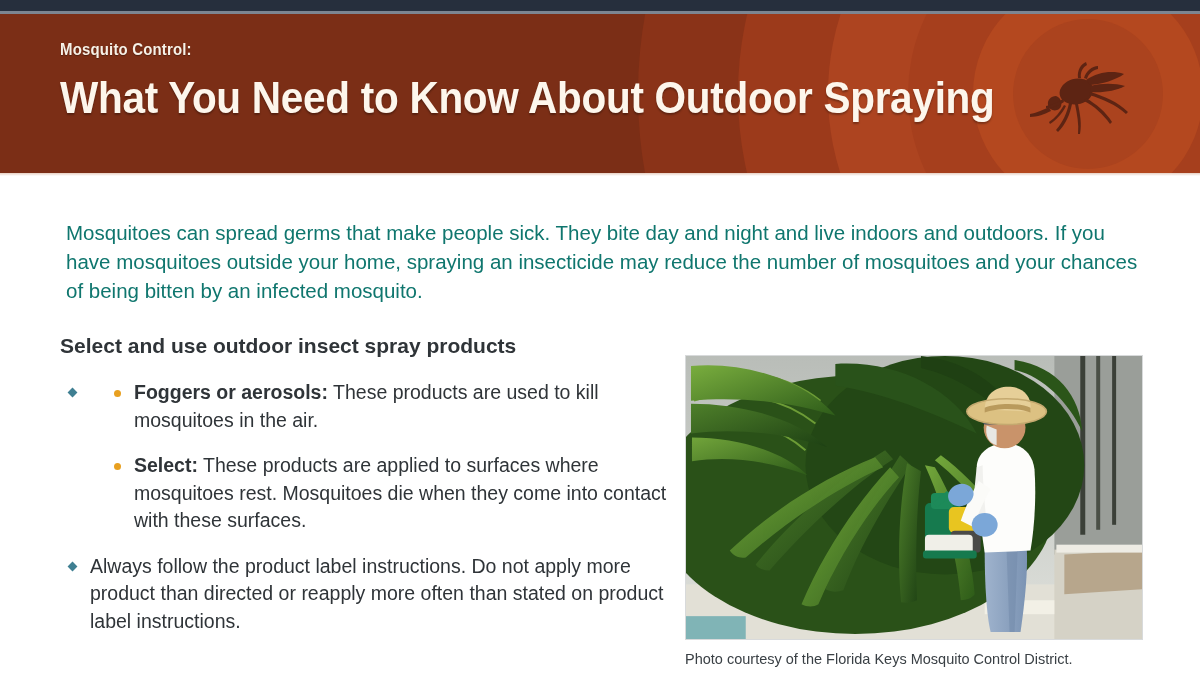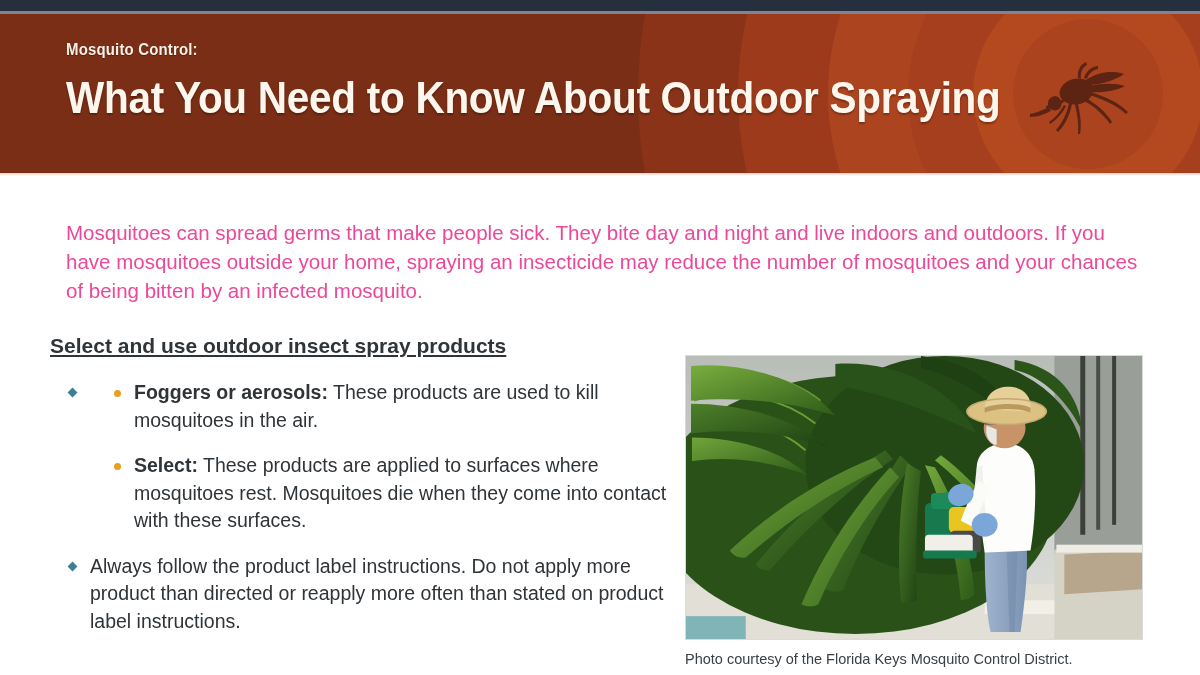--- a/index.html
+++ b/index.html
@@ -61,21 +61,21 @@
   }
   .ring.r1 { width: 900px; height: 900px; background: #8a3318; }
   .ring.r2 { width: 700px; height: 700px; background: #9c3a1b; }
   .ring.r3 { width: 520px; height: 520px; background: #ad4420; }
   .ring.r4 { width: 360px; height: 360px; background: #a63f1d; }
   .ring.r5 { width: 230px; height: 230px; background: #b4481f; }
   .ring.r6 { width: 150px; height: 150px; background: #ab431e; }
 
   .banner-text {
     position: absolute;
-    left: 66px;
+    left: 60px;
     top: 26px;
     z-index: 4;
   }
   .eyebrow {
     color: #f7f1e7;
     font-size: 17px;
     font-weight: bold;
     letter-spacing: .2px;
     transform: scaleX(.88);
     transform-origin: left center;
@@ -111,33 +111,32 @@
   }
 
   
   .content { position: absolute; top: 173px; left: 0; width: 1200px; }
 
   .intro {
     position: absolute;
     left: 66px;
     top: 45px;
     width: 1076px;
-    color: #ec4899;
+    color: #0f766e;
     font-size: 20.5px;
     line-height: 29px;
   }
 
   .section-head {
     position: absolute;
-    left: 50px;
+    left: 60px;
     top: 160px;
     color: #2f3438;
     font-size: 21px;
     line-height: 26px;
-    text-decoration: underline;
   }
 
   .list-col {
     position: absolute;
     left: 60px;
     top: 192px;
     width: 640px;
   }
 
   ul.lvl1 { list-style: none; }

